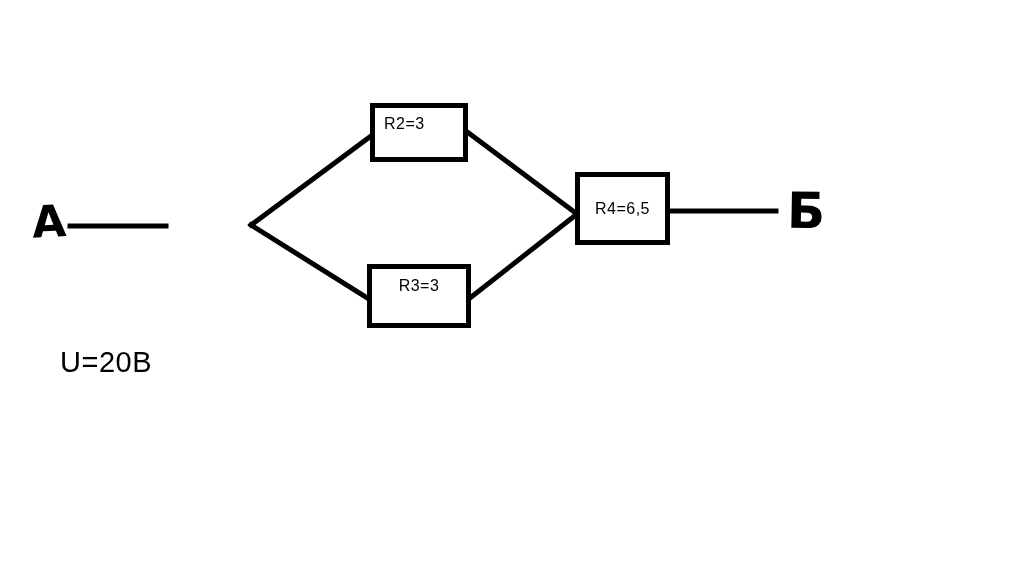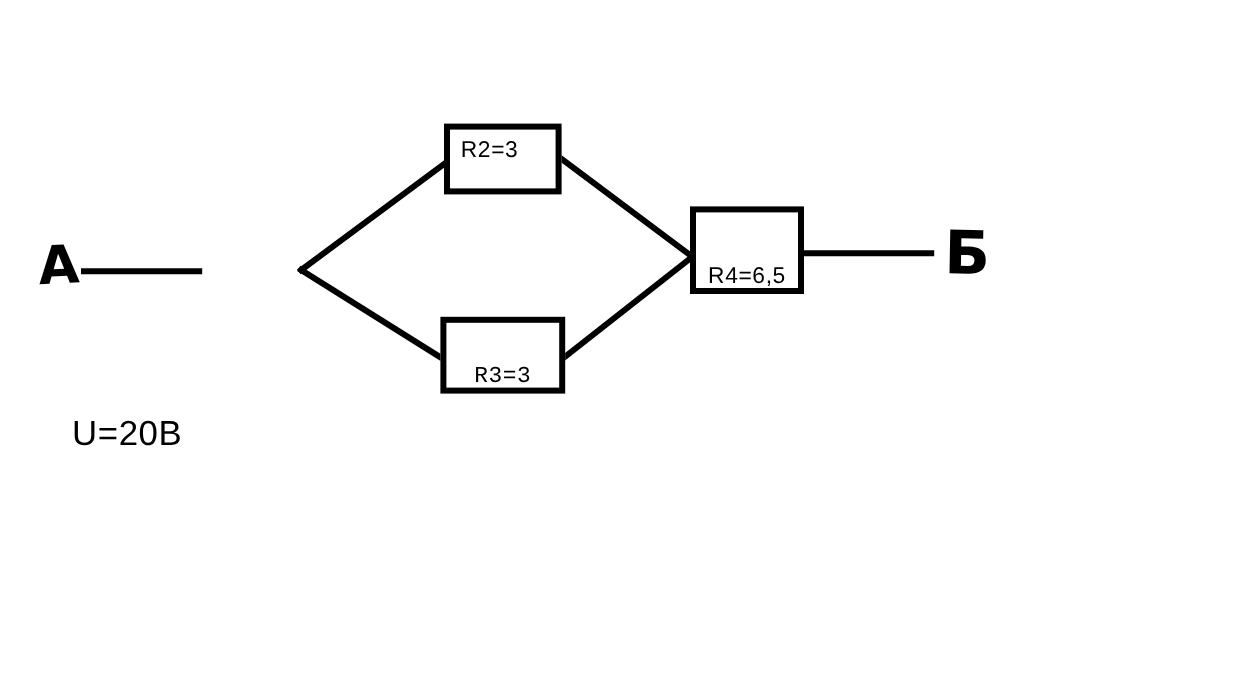--- a/index.html
+++ b/index.html
@@ -31,46 +31,45 @@
     stroke: var(--stroke);
     stroke-width: 5;
     stroke-linecap: square;
   }
   .resistor-box {
     position: absolute;
     box-sizing: border-box;
     border: 5px solid var(--stroke);
     background: var(--bg);
     display: flex;
-    font-size: 19px;
+    font-size: 16px;
     line-height: 1;
     letter-spacing: 0.5px;
   }
   .box-r1 {
     left: 165px; top: 191px; width: 88px; height: 61px;
     align-items: center;
     justify-content: flex-start;
     padding-left: 7px;
   }
   .box-r2 {
     left: 370px; top: 103px; width: 98px; height: 59px;
     align-items: flex-start;
     justify-content: flex-start;
     padding: 8px 0 0 9px;
   }
   .box-r3 {
     left: 367px; top: 264px; width: 104px; height: 64px;
-    align-items: flex-end;
+    align-items: flex-start;
     justify-content: center;
     padding-top: 9px;
-    font-family: Liberation Mono, monospace;
   }
   .box-r4 {
     left: 575px; top: 172px; width: 95px; height: 73px;
-    align-items: flex-end;
+    align-items: center;
     justify-content: center;
   }
   .terminal {
     position: absolute;
     font-family: "DejaVu Sans", sans-serif;
     font-weight: bold;
     line-height: 1;
   }
   .terminal-a {
     left: 32px; top: 200px;

